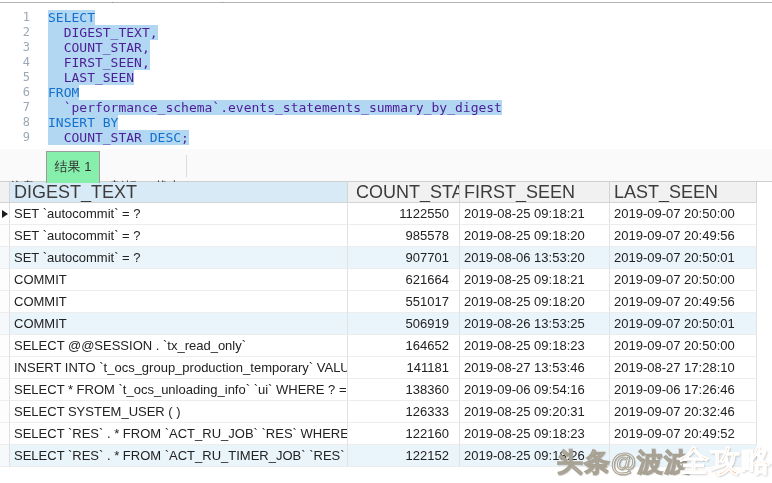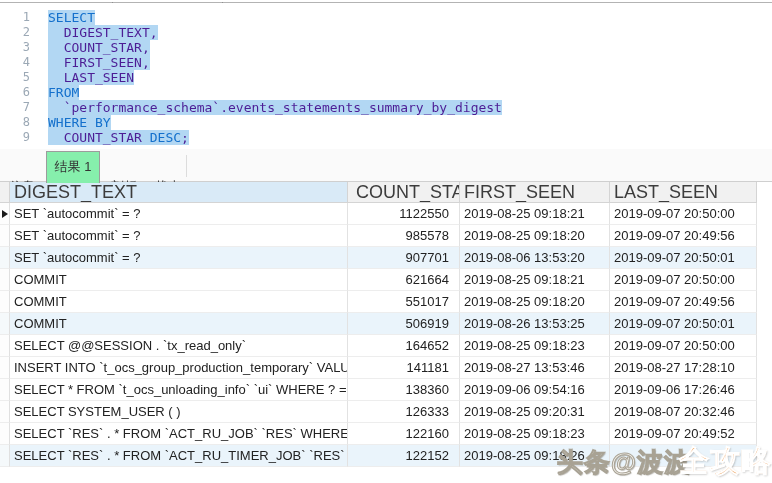--- a/index.html
+++ b/index.html
@@ -93,21 +93,21 @@
         <div class="ln">9</div>
       </div>
     <div class="code" id="code">
         <div class="cl"><span class="sel"><span class="kw">SELECT</span></span></div>
         <div class="cl"><span class="sel"><span class="id">  DIGEST_TEXT,</span></span></div>
         <div class="cl"><span class="sel"><span class="id">  COUNT_STAR,</span></span></div>
         <div class="cl"><span class="sel"><span class="id">  FIRST_SEEN,</span></span></div>
         <div class="cl"><span class="sel"><span class="id">  LAST_SEEN</span></span></div>
         <div class="cl"><span class="sel"><span class="kw">FROM</span></span></div>
         <div class="cl"><span class="sel"><span class="id">  `performance_schema`.events_statements_summary_by_digest</span></span></div>
-        <div class="cl"><span class="sel"><span class="kw">WHERE BY</span></span></div>
+        <div class="cl"><span class="sel"><span class="kw">INSERT BY</span></span></div>
         <div class="cl"><span class="sel"><span class="id">  COUNT_STAR </span><span class="kw">DESC</span><span class="id">;</span></span></div>
       </div>
   </div>
 
   <div class="tabbar">
     <div class="tab tab-info">
       <span>信息</span>
     </div>
     <div class="tab tab-result">
       <span>结果 1</span>
@@ -193,21 +193,21 @@
         <div class="gc d1">SELECT * FROM `t_ocs_unloading_info` `ui` WHERE ? = ? A</div>
         <div class="gc d2">138360</div>
         <div class="gc d3">2019-09-06 09:54:16</div>
         <div class="gc d4">2019-09-06 17:26:46</div>
       </div>
       <div class="grow">
         <div class="gc gutter-c"></div>
         <div class="gc d1">SELECT SYSTEM_USER ( )</div>
         <div class="gc d2">126333</div>
         <div class="gc d3">2019-08-25 09:20:31</div>
-        <div class="gc d4">2019-08-07 20:32:46</div>
+        <div class="gc d4">2019-09-07 20:32:46</div>
       </div>
       <div class="grow">
         <div class="gc gutter-c"></div>
         <div class="gc d1">SELECT `RES` . * FROM `ACT_RU_JOB` `RES` WHERE `LOCK</div>
         <div class="gc d2">122160</div>
         <div class="gc d3">2019-08-25 09:18:23</div>
         <div class="gc d4">2019-09-07 20:49:52</div>
       </div>
       <div class="grow">
         <div class="gc gutter-c"></div>

